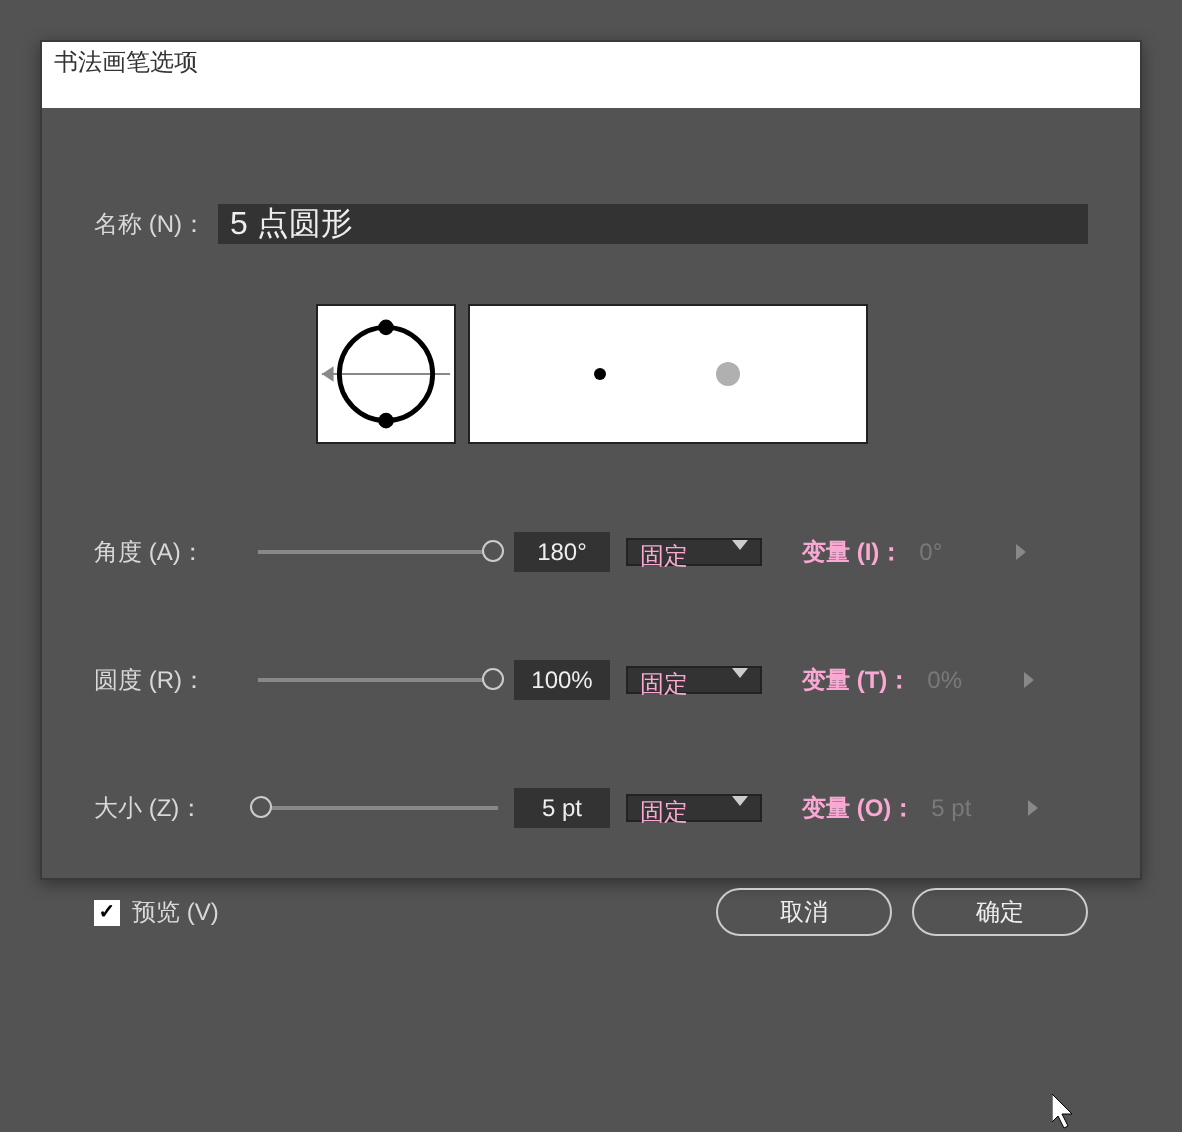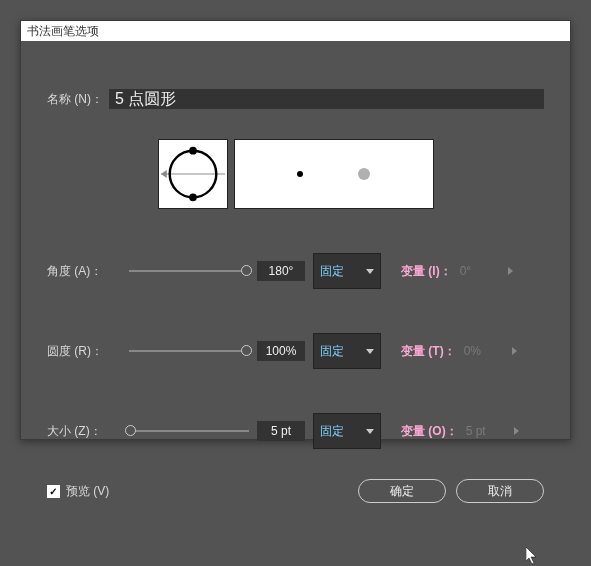--- a/index.html
+++ b/index.html
@@ -18,21 +18,21 @@
     top: 20px;
     width: 551px;
     height: 420px;
     background: #535353;
     border: 1px solid #3a3a3a;
     box-shadow: 0 2px 8px rgba(0,0,0,0.4);
   }
   .titlebar {
     background: #ffffff;
     color: #333;
-    height: 20px;
+    height: 33px;
     line-height: 20px;
     padding-left: 6px;
     font-size: 12px;
   }
   .content {
     padding: 48px 26px 20px 26px;
   }
   .name-row {
     display: flex;
     align-items: center;
@@ -113,26 +113,25 @@
     background: #333333;
     border: none;
     color: #eee;
     height: 20px;
     padding: 0 5px;
     font-size: 12px;
     text-align: center;
   }
   .dropdown {
     width: 68px;
-    height: 36px;
+    height: 14px;
     background: #333333;
-    color: #7dd3fc;
+    color: #f9a8d4;
     border: 1px solid #222;
     display: flex;
-    align-items: center;
     justify-content: space-between;
     padding: 0 6px;
     font-size: 12px;
   }
   .chevron-down {
     width: 0; height: 0;
     border-left: 4px solid transparent;
     border-right: 4px solid transparent;
     border-top: 5px solid #ccc;
   }
@@ -270,22 +269,22 @@
       <span class="disabled-val">5 pt</span>
       <span class="chevron-right"></span>
     </div>
 
     <div class="bottom-row">
       <div class="checkbox-wrap">
         <div class="checkbox">✓</div>
         <span>预览 (V)</span>
       </div>
       <div class="buttons">
+        <div class="btn">取消</div>
         <div class="btn">确定</div>
-        <div class="btn">取消</div>
       </div>
     </div>
 
   </div>
 </div>
 
 <svg class="cursor" width="14" height="18">
   <polygon points="0,0 0,14 3,11 6,17 8,16 5,10 10,10" fill="#fff" stroke="#000" stroke-width="0.5"></polygon>
 </svg>
 

